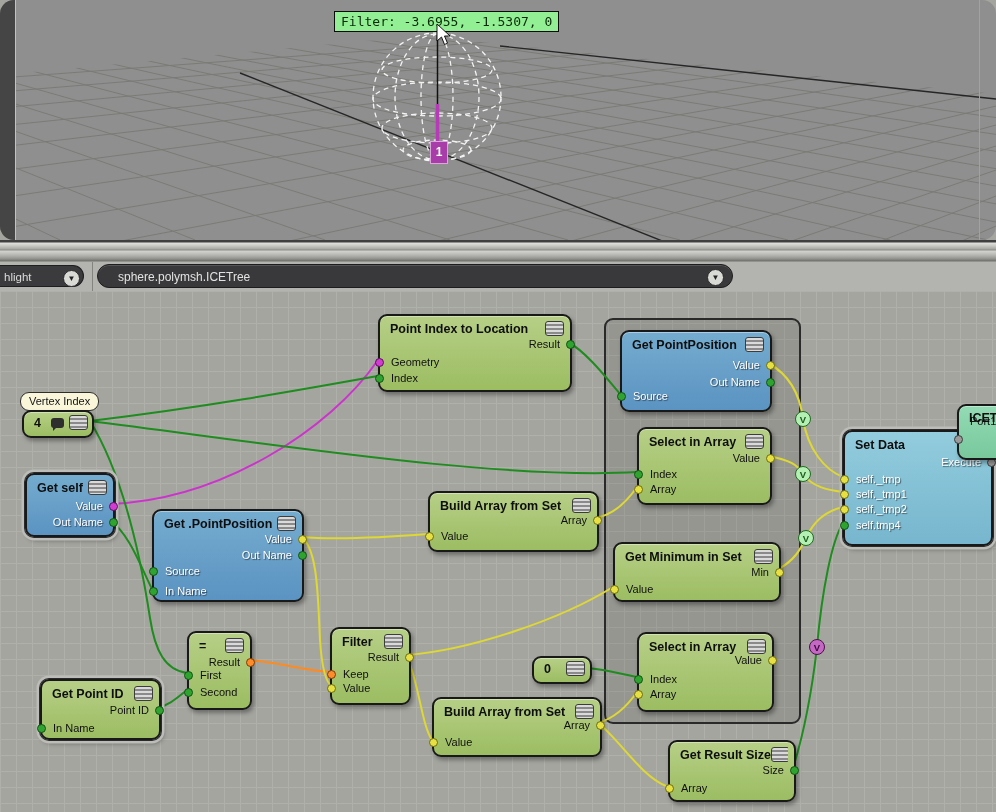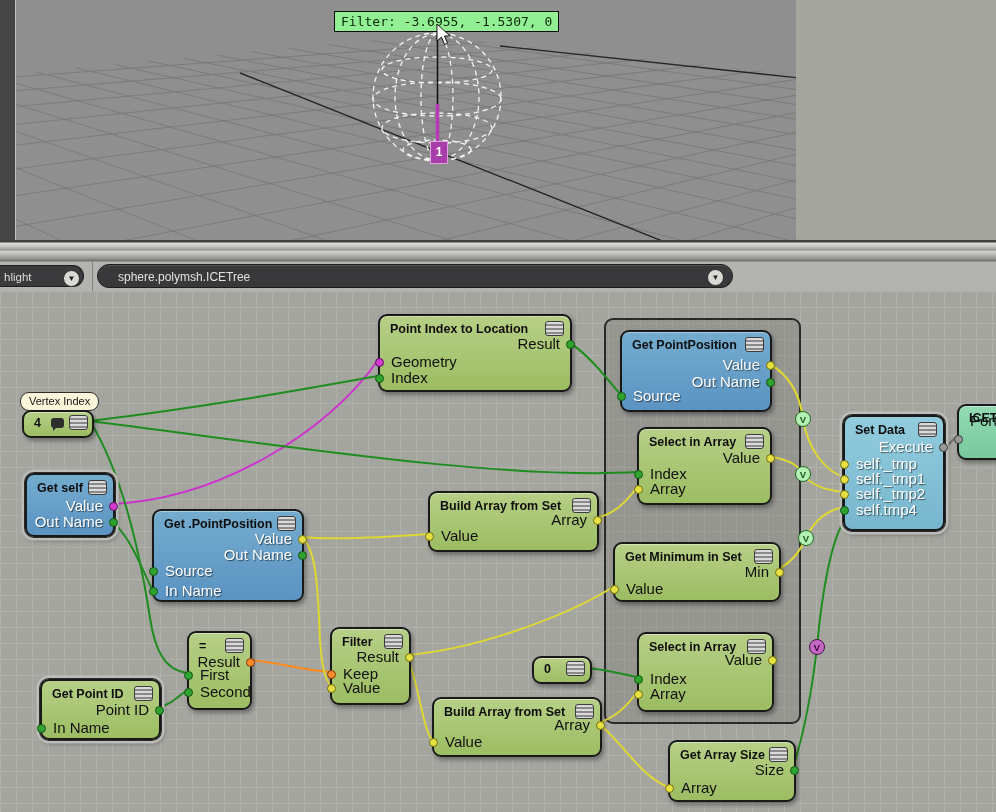--- a/index.html
+++ b/index.html
@@ -1,19 +1,19 @@
 <!DOCTYPE html>
 <html><head>
 <meta charset="utf-8">
 <style>
   html,body{margin:0;padding:0;background:#777;}
   #app{position:relative;width:996px;height:812px;overflow:hidden;font-family:"Liberation Sans",sans-serif;background:#a5a5a0;}
 
   
-  .viewport{position:absolute;left:0;top:0;width:796px;height:240px;background:#8f8f8f;overflow:hidden;}
+  .viewport{position:absolute;left:0;top:0;width:996px;height:240px;background:#8f8f8f;overflow:hidden;border-radius:14px;}
   .vp-darkstrip{position:absolute;left:0;top:0;width:15px;height:240px;background:#454545;border-right:1px solid #c2c2c0;}
   .vp-seam{position:absolute;left:979px;top:0;width:1px;height:240px;background:#a2a2a0;}
   .tooltip{position:absolute;background:#93ef93;border:1px solid #0b0b0b;color:#0a2a0a;
            font-family:"DejaVu Sans Mono",monospace;font-size:13px;line-height:19px;padding:0 6px;white-space:nowrap;}
   .marker-label{position:absolute;left:430px;top:141px;width:16px;height:21px;background:#a83ca8;border:1px solid #dca6dc;
            color:#fff;font-size:12px;font-weight:bold;text-align:center;line-height:21px;}
 
   
   .splitter{position:absolute;left:0;top:240px;width:996px;height:22px;
     background:linear-gradient(180deg,#3f3f3f 0,#3f3f3f 2px,#e0e0dc 3px,#c6c6c2 6px,#a6a6a2 9px,#8a8a86 10px,#d2d2ce 11px,#bebeba 14px,#a4a4a0 17px,#8e8e8a 19px,#6f6f6b 21px,#b4b4b0 22px);}
@@ -45,21 +45,21 @@
   .selected{box-shadow:0 0 0 1px #2a2a2a,0 0 0 3.5px #bcbcb8,2px 3px 5px rgba(0,0,0,.45);}
   .ntitle{position:absolute;top:5px;left:10px;right:6px;display:flex;justify-content:space-between;align-items:center;
           font-weight:bold;font-size:12.5px;color:#0e0e0e;white-space:nowrap;overflow:hidden;}
   .vtitle{position:absolute;top:3px;left:10px;right:5px;display:flex;align-items:center;gap:5px;
           font-weight:bold;font-size:12.5px;color:#0e0e0e;}
   .vtitle .sp{flex:1;}
   .hamb{display:inline-block;width:17px;height:13px;border:1px solid #3c3c3c;border-radius:3px;flex:none;
         background:repeating-linear-gradient(180deg,#dadada 0 2px,#8a8a8a 2px 4px);}
   .bubble{display:inline-block;width:13px;height:10px;background:#2e2e2e;border-radius:3px;position:relative;flex:none;}
   .bubble:after{content:"";position:absolute;left:2px;bottom:-3px;border:3px solid transparent;border-top-color:#2e2e2e;border-left-color:#2e2e2e;}
-  .plab{position:absolute;font-size:15px;line-height:12px;color:#101010;white-space:nowrap;}
+  .plab{position:absolute;font-size:11px;line-height:12px;color:#101010;white-space:nowrap;}
   .plab.o{right:10px;text-align:right;}
   .plab.i{left:11px;}
   .blue .plab,.cyan .plab{color:#fff;text-shadow:1px 1px 1px rgba(0,0,0,.55);}
   .dot{position:absolute;width:9px;height:9px;border-radius:50%;box-sizing:border-box;border:1px solid #222;}
   .dot.o{right:-5px;} .dot.i{left:-5px;}
   .dgreen{background:#2fa32f;border-color:#145214;}
   .dyellow{background:#e6e042;border-color:#6b6b10;}
   .dmagenta{background:#d23cd2;border-color:#5c105c;}
   .dorange{background:#ff8c28;border-color:#7a3c08;}
   .dgray{background:#9a9a9a;border-color:#3c3c3c;}
@@ -242,21 +242,21 @@
           <span class="hamb"></span>
         </div>
       <span class="plab o" style="top:20px;">Value</span>
         <i class="dot o dyellow" style="top:22px;"></i>
       <span class="plab i" style="top:39px;">Index</span>
         <i class="dot i dgreen" style="top:41px;"></i>
       <span class="plab i" style="top:54px;">Array</span>
         <i class="dot i dyellow" style="top:56px;"></i>
     </div>
 
-    <div class="node cyan selected" style="left:843px;top:124px;width:98px;height:112px;">
+    <div class="node cyan selected" style="left:843px;top:139px;width:98px;height:112px;padding-left:48px;">
       <div class="ntitle">
           <span>Set Data</span>
           <span class="hamb"></span>
         </div>
       <span class="plab o" style="top:24px;">Execute</span>
         <i class="dot o dgray" style="top:26px;"></i>
       <span class="plab i" style="top:41px;">self._tmp</span>
         <i class="dot i dyellow" style="top:43px;"></i>
       <span class="plab i" style="top:56px;">self._tmp1</span>
         <i class="dot i dyellow" style="top:58px;"></i>
@@ -372,21 +372,21 @@
           <span class="hamb"></span>
         </div>
       <span class="plab o" style="top:20px;">Array</span>
         <i class="dot o dyellow" style="top:22px;"></i>
       <span class="plab i" style="top:37px;">Value</span>
         <i class="dot i dyellow" style="top:39px;"></i>
     </div>
 
     <div class="node green" style="left:668px;top:449px;width:124px;height:58px;">
       <div class="ntitle">
-          <span>Get Array Size</span>
+          <span>Get Result Size</span>
           <span class="hamb"></span>
         </div>
       <span class="plab o" style="top:22px;">Size</span>
         <i class="dot o dgreen" style="top:24px;"></i>
       <span class="plab i" style="top:40px;">Array</span>
         <i class="dot i dyellow" style="top:42px;"></i>
     </div>
 
     <div class="badge g" style="left:795px;top:120px;">V</div>
     <div class="badge g" style="left:795px;top:175px;">V</div>

